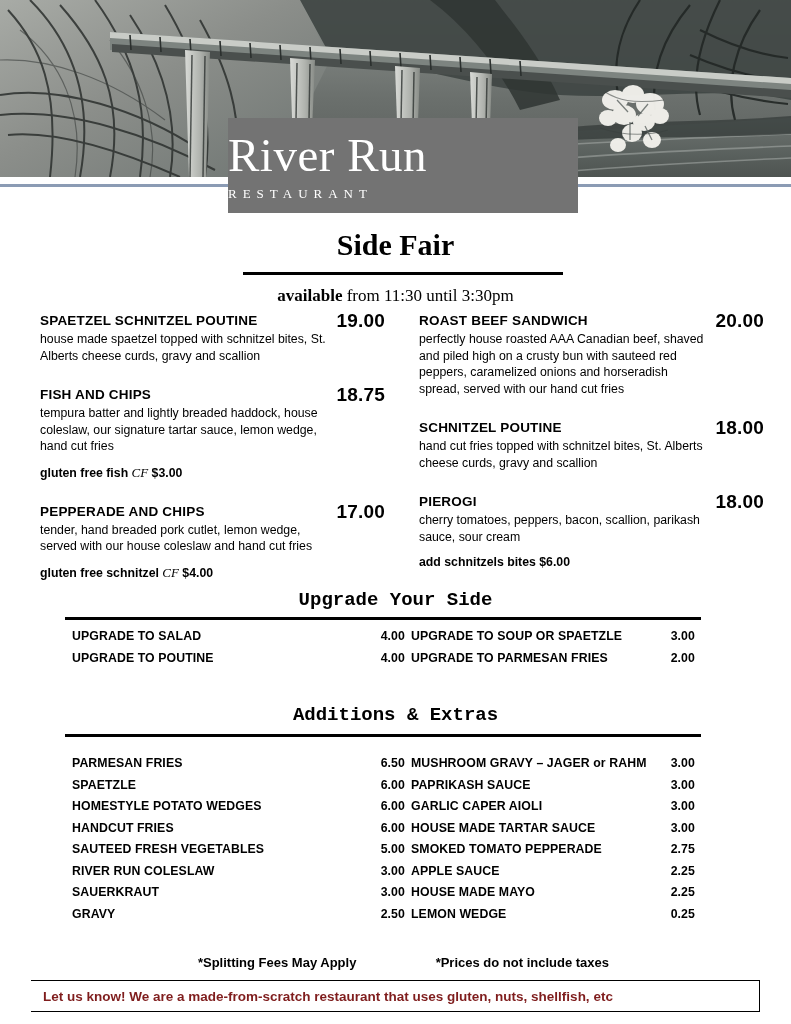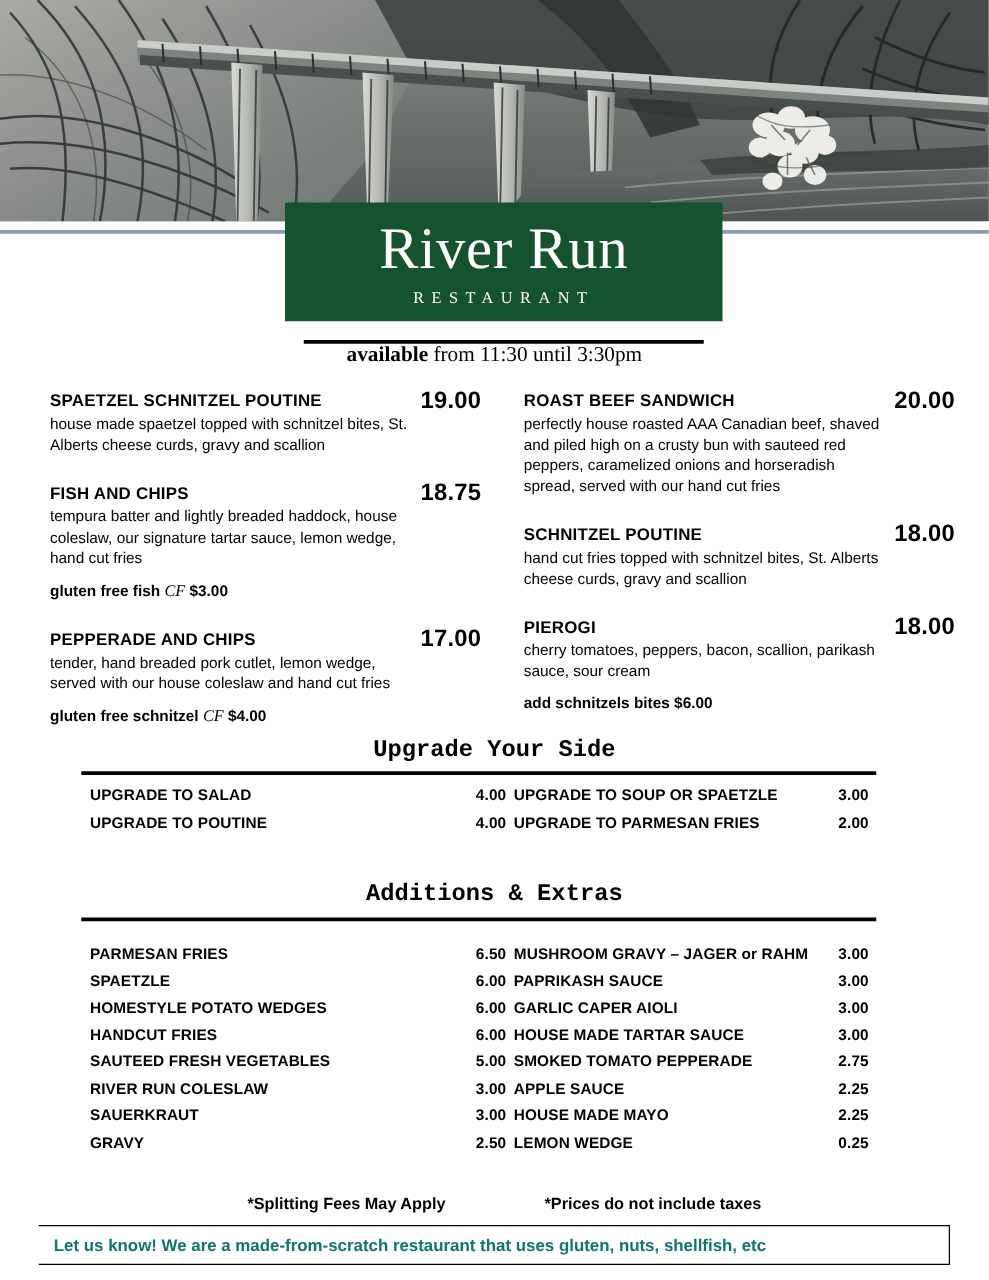--- a/index.html
+++ b/index.html
@@ -30,24 +30,22 @@
     position: absolute;
     left: 0; top: 184px;
     width: 791px; height: 3px;
     background: #8b9bb4;
   }
 
   .brand-box {
     position: absolute;
     left: 228px; top: 118px;
     width: 350px; height: 95px;
-    background: #14532d;
-    text-align: center;
+    background: #737373;
     z-index: 5;
-    margin-top: 44px;
   }
   .brand-title {
     font-family: "Liberation Serif", serif;
     color: #ffffff;
     font-size: 47px;
     line-height: 58px;
     padding-top: 8px;
     font-weight: normal;
     letter-spacing: 0.5px;
   }
@@ -70,21 +68,21 @@
     font-size: 30px;
   }
   .lunch-rule {
     position: absolute;
     left: 243px; top: 272px;
     width: 320px; height: 3px;
     background: #000;
   }
   .lunch-avail {
     position: absolute;
-    left: 0; top: 274px;
+    left: 0; top: 286px;
     width: 791px;
     text-align: center;
     font-family: "Liberation Serif", serif;
     font-size: 17px;
   }
   .lunch-avail b { font-weight: bold; }
 
   
   .menu-col {
     position: absolute;
@@ -200,21 +198,21 @@
     display: flex;
     align-items: center;
     padding: 0 12px;
     white-space: nowrap;
   }
   .allergy-msg {
     flex: 1;
     border: 1px solid #000000;
     border-left: none;
     background: #ffffff;
-    color: #0f766e;
+    color: #7f1d1d;
     font-size: 13.5px;
     font-weight: bold;
     display: flex;
     align-items: center;
     padding-left: 12px;
     white-space: nowrap;
   }
 </style>
 </head>
 <body>

